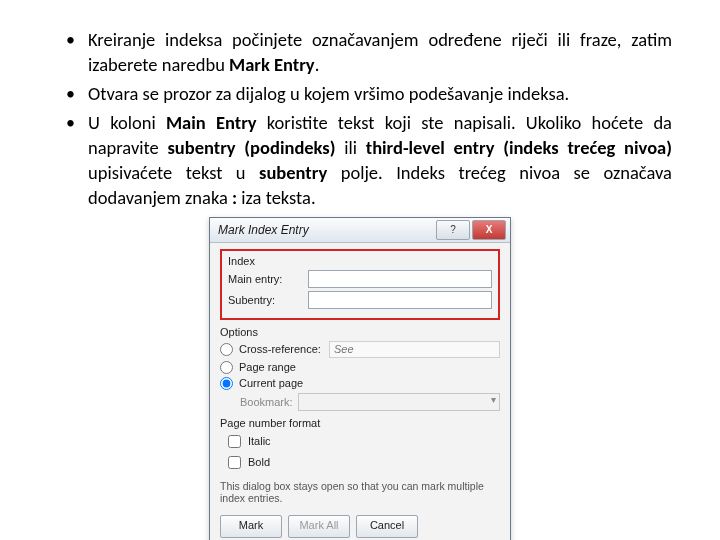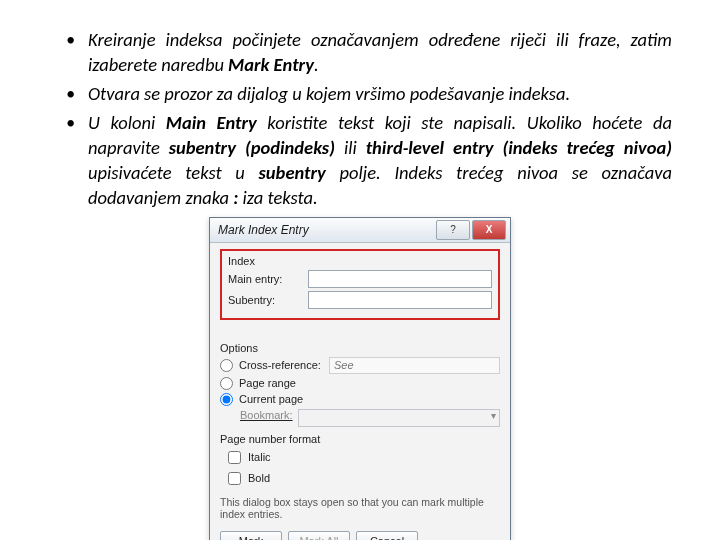--- a/index.html
+++ b/index.html
@@ -17,21 +17,20 @@
     list-style: none;
     margin: 0;
     padding: 0 8px 0 30px;
   }
   ul.main-list > li {
     position: relative;
     padding-left: 18px;
     margin-bottom: 4px;
     text-align: justify;
     line-height: 1.35;
-    font-style: italic;
   }
   ul.main-list > li::before {
     content: "•";
     position: absolute;
     left: -4px;
     top: 0;
     font-size: 18px;
   }
   .b { font-weight: 700; }
 
@@ -67,37 +66,37 @@
     border-radius: 2px;
   }
   .winbtn.close {
     background: linear-gradient(#e87a7a,#c03b34);
     color:#fff; font-weight:700;
   }
   .dlg-body { padding: 6px 10px 8px 10px; }
   .red-outline {
     border: 2.5px solid #d22323;
     padding: 4px 6px 6px 6px;
-    margin-bottom: 22px;
+    margin-bottom: 6px;
   }
   .section-label { font-size: 11px; margin-bottom: 3px; }
   .field-row { display:flex; align-items:center; margin: 3px 0; gap:18px;}
   .field-row label { width: 62px; }
   .field-row input[type=text] {
     flex:1; height:16px; border:1px solid #9aa6b2; background:#fff;
     font-size:11px; padding:0 2px;
   }
   .radio-row { display:flex; align-items:center; gap:4px; margin:3px 0; }
   .radio-row input { margin:0 2px 0 0; }
   .radio-row .sub-text {
     margin-left:4px; font-style: italic; color:#777;
     border:1px solid #d0d0d0; padding:0 10px 0 4px; background:#f9f9f9;
     height:15px; line-height:15px; flex:1;
   }
-  .indent-row { display:flex; gap:5px; margin:3px 0 3px 20px;text-decoration:underline;}
+  .indent-row { display:flex; align-items:center; gap:5px; margin:3px 0 3px 20px;}
   .indent-row label { color:#888; }
   .indent-row .combo {
     flex:1; height:16px; border:1px solid #c1c7cd; background:#f2f2f2;
     position:relative;
   }
   .indent-row .combo::after{
     content:"▾"; position:absolute; right:3px; top:0; font-size:10px; color:#888;
   }
   .chk-row { display:flex; align-items:center; gap:4px; margin:2px 0 2px 4px;}
   .hint {

